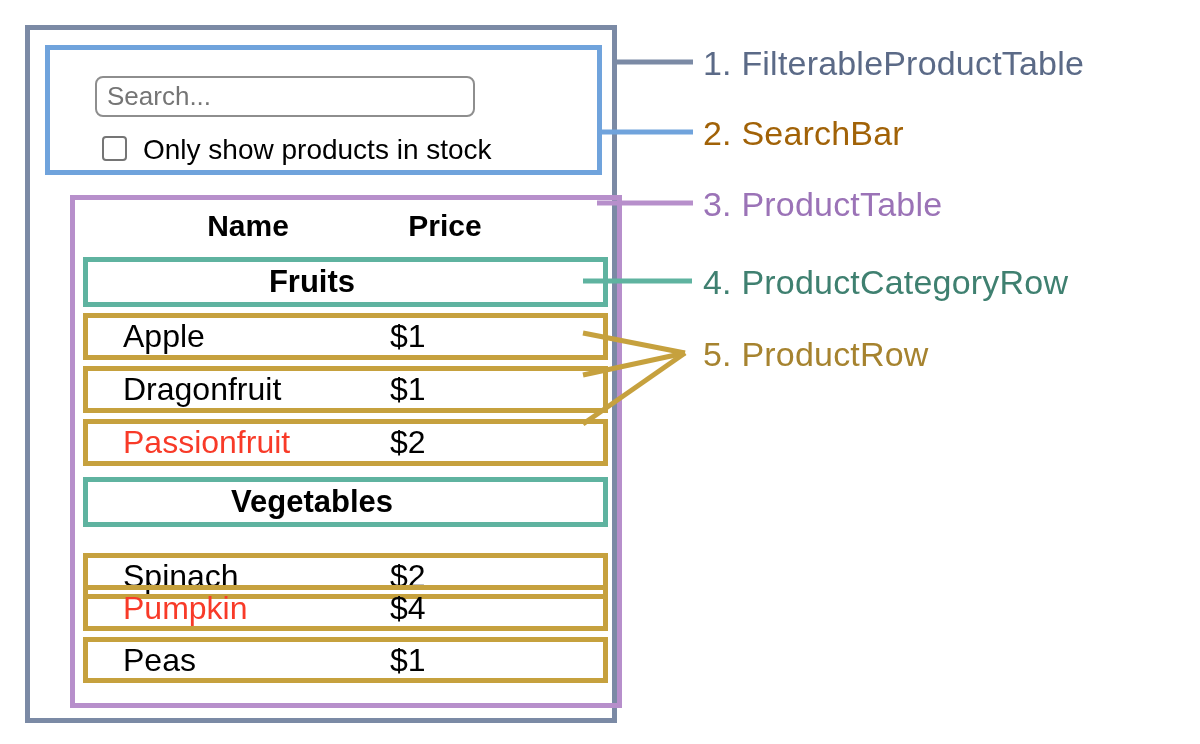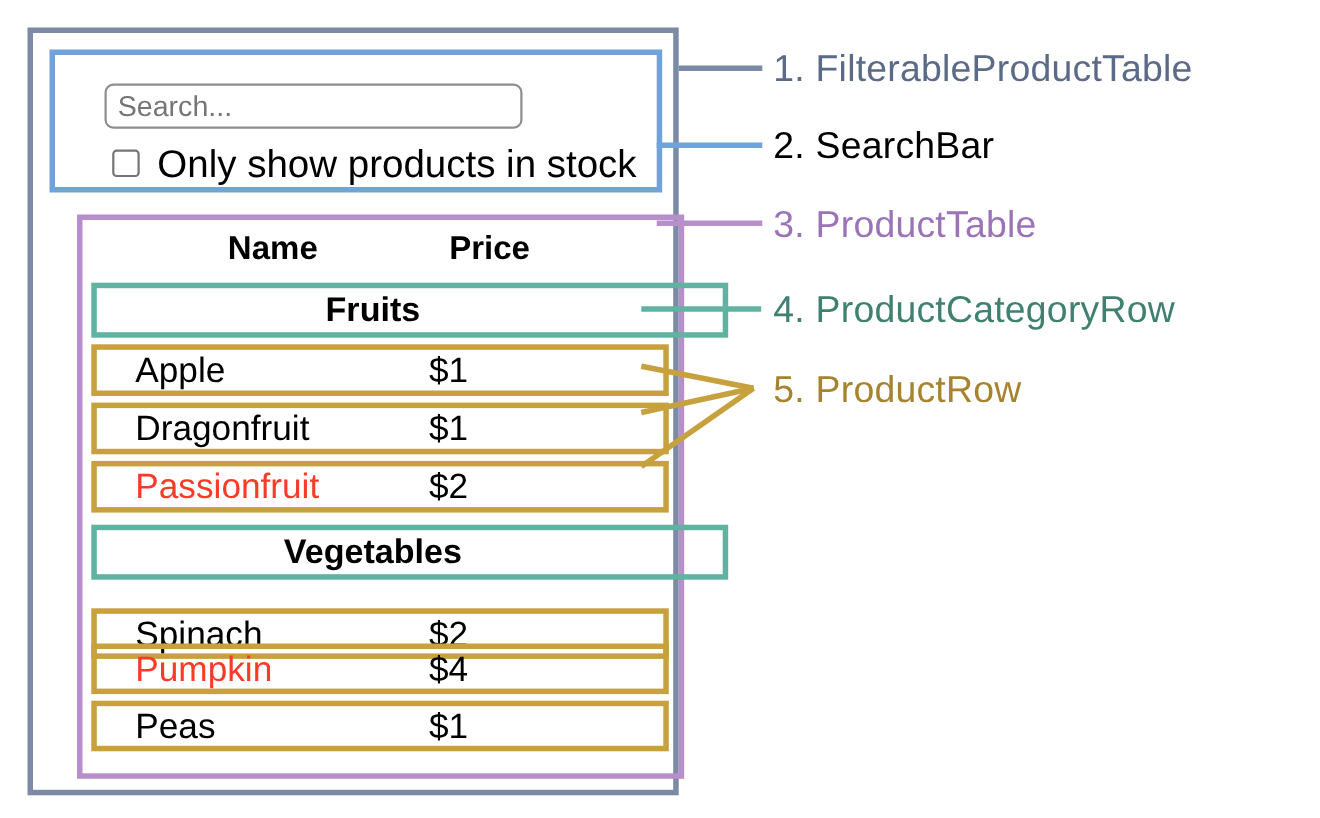--- a/index.html
+++ b/index.html
@@ -22,34 +22,34 @@
     font-family:"Liberation Sans","DejaVu Sans",sans-serif;
     font-size:26px;color:#333;padding:0 10px;outline:none;
   }
   .search-input::placeholder{color:#757575;}
   .checkbox{
     position:absolute;left:52px;top:86px;width:25px;height:25px;
     box-sizing:border-box;border:2px solid #757575;border-radius:4px;background:#fff;
   }
   .checkbox-label{
     position:absolute;left:93px;top:84px;height:32px;line-height:32px;
-    font-size:35px;color:#000;white-space:nowrap;
+    font-size:28px;color:#000;white-space:nowrap;
   }
   .product-table-box{
     position:absolute;left:20px;top:165px;width:552px;height:513px;
     border:5px solid #b78fcb;box-sizing:border-box;margin-left:20px;
   }
   .col-header{
     position:absolute;top:8px;height:36px;line-height:36px;
     font-size:30px;font-weight:bold;transform:translateX(-50%);white-space:nowrap;
   }
   .col-header.name{left:173px;}
   .col-header.price{left:370px;}
   .category-row{
-    position:absolute;left:8px;width:579px;height:50px;
+    position:absolute;left:8px;width:525px;height:50px;
     border:5px solid #5fb3a0;box-sizing:border-box;
     display:flex;align-items:center;justify-content:center;
     padding-right:67px;
     font-size:31px;font-weight:bold;
   }
   .product-row{
     position:absolute;left:8px;width:525px;height:47px;
     border:5px solid #c6a13e;box-sizing:border-box;
     display:flex;align-items:center;font-size:32px;
   }
@@ -64,21 +64,21 @@
   .cat-vegetables{top:277px;}
   .row-spinach{top:353px;height:46px;}
   .row-pumpkin{top:385px;height:46px;}
   .row-peas{top:437px;height:46px;}
   
   .annotation{
     position:absolute;left:703px;height:36px;line-height:36px;
     font-size:34px;white-space:nowrap;letter-spacing:0.2px;
   }
   .ann-1{top:45px;color:#5b6a87;}
-  .ann-2{top:115px;color:#000000;}
+  .ann-2{top:115px;color:#a16207;}
   .ann-3{top:186px;color:#9b73b7;}
   .ann-4{top:264px;color:#3f8070;}
   .ann-5{top:336px;color:#a6832f;}
   .connector-svg{position:absolute;left:0;top:0;width:1200px;height:744px;pointer-events:none;}
 </style>
 </head>
 <body>
 
 <div id="stage">
 

